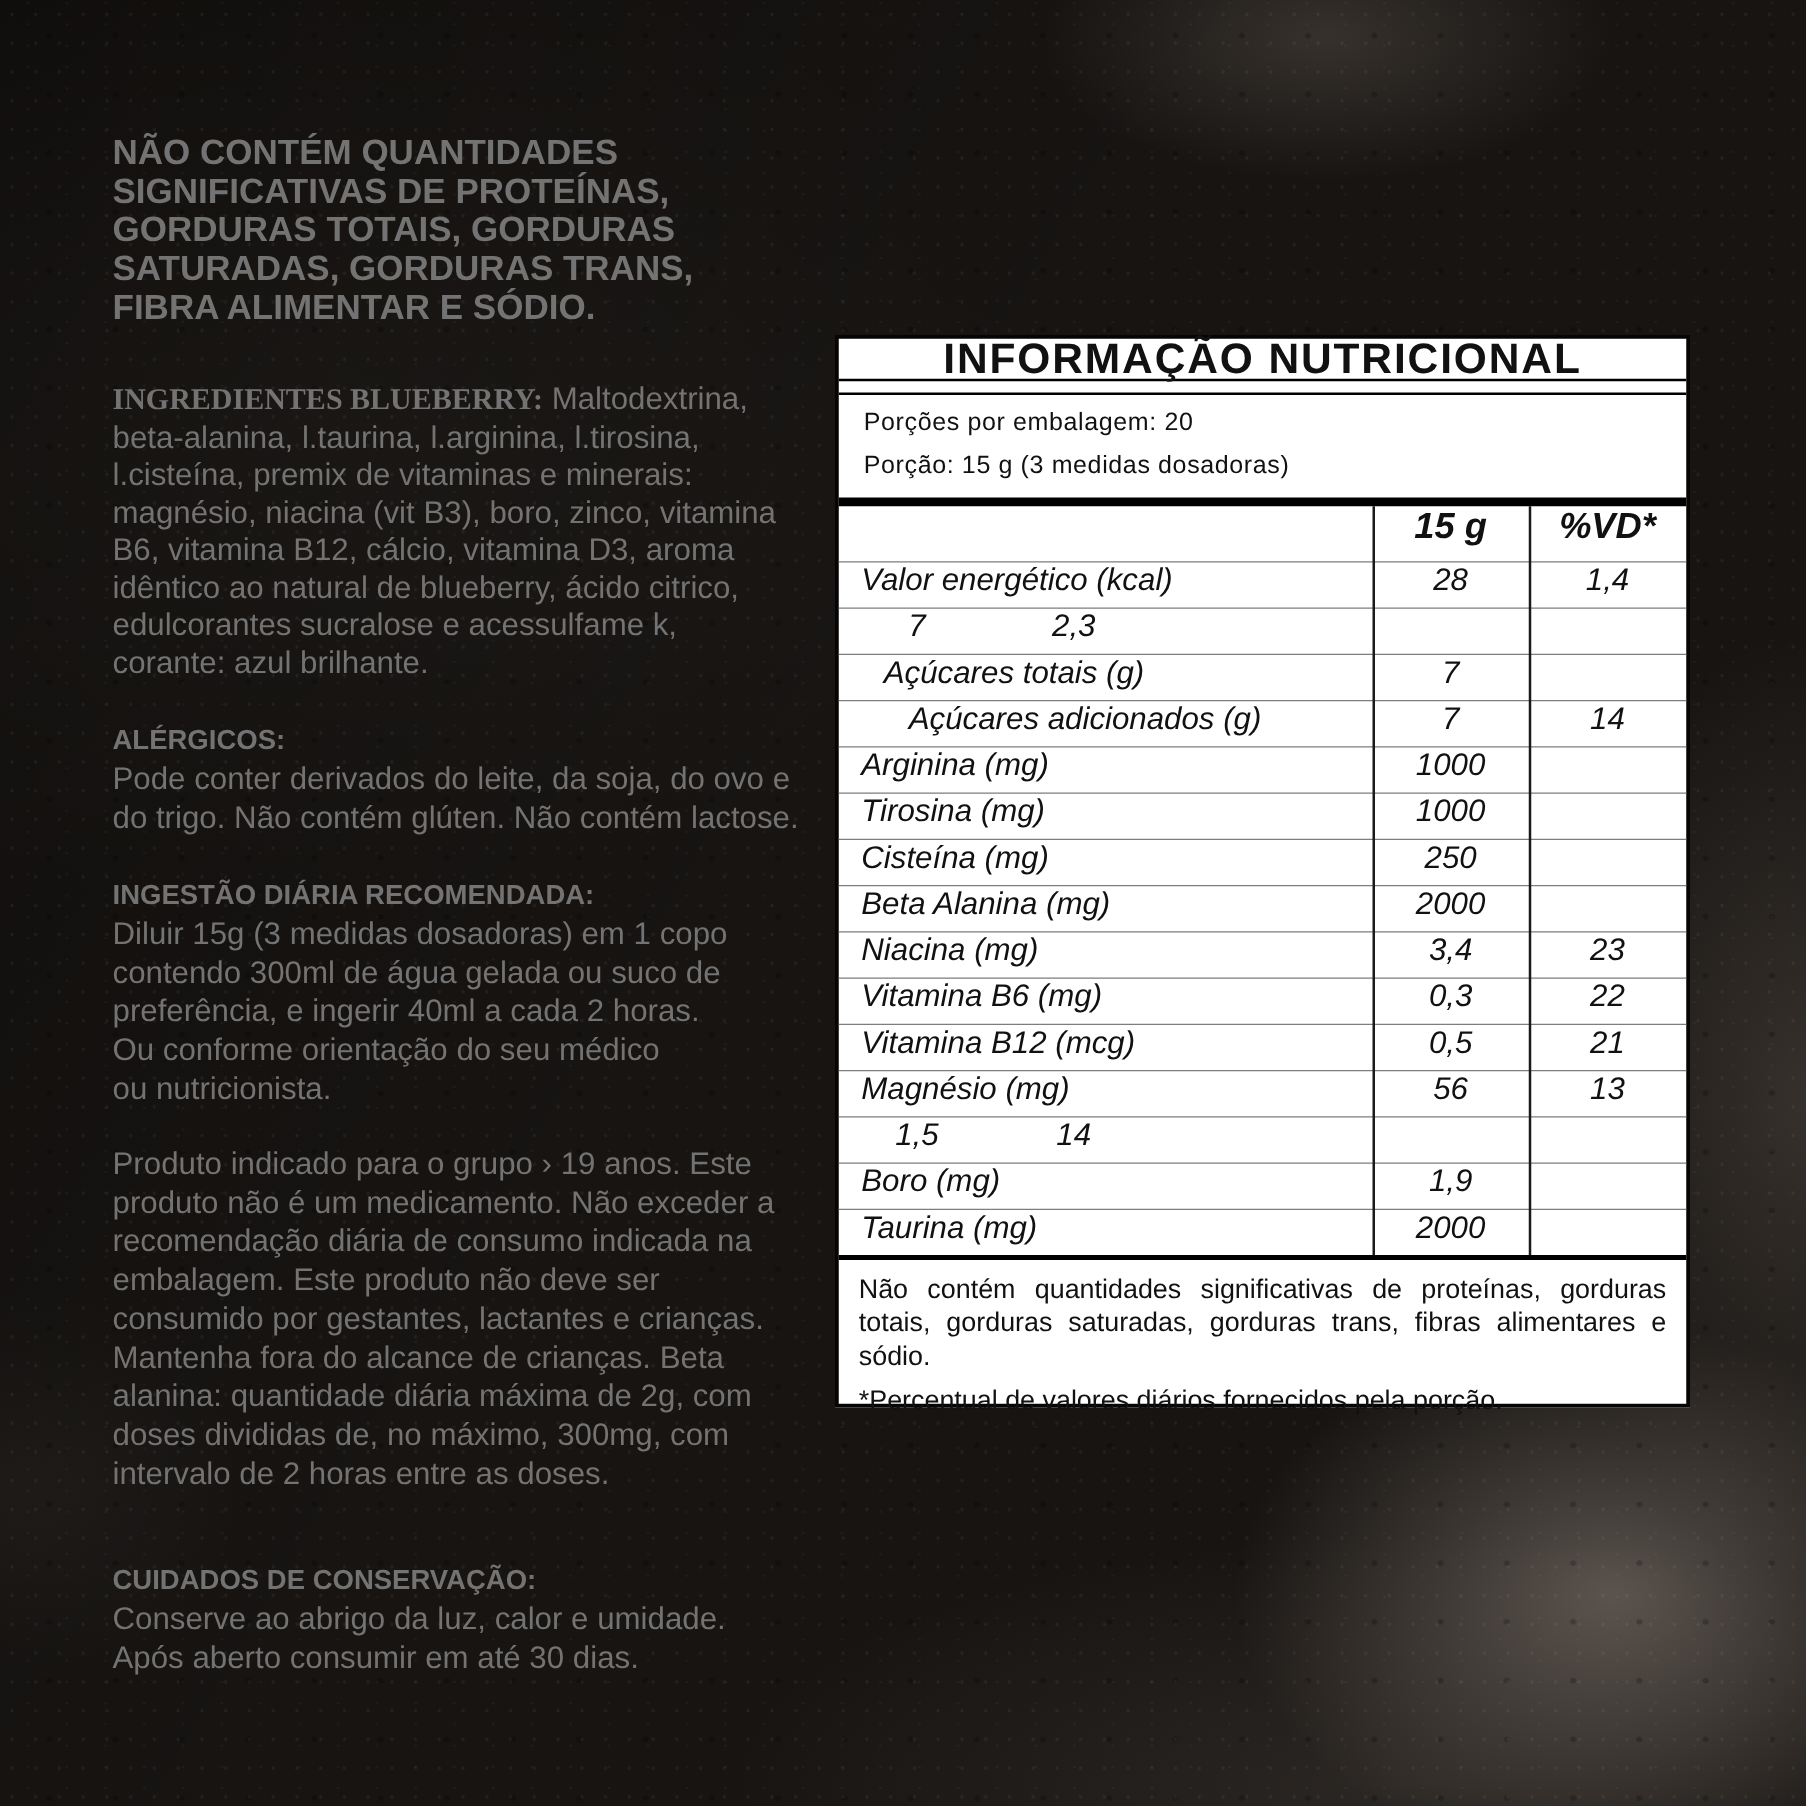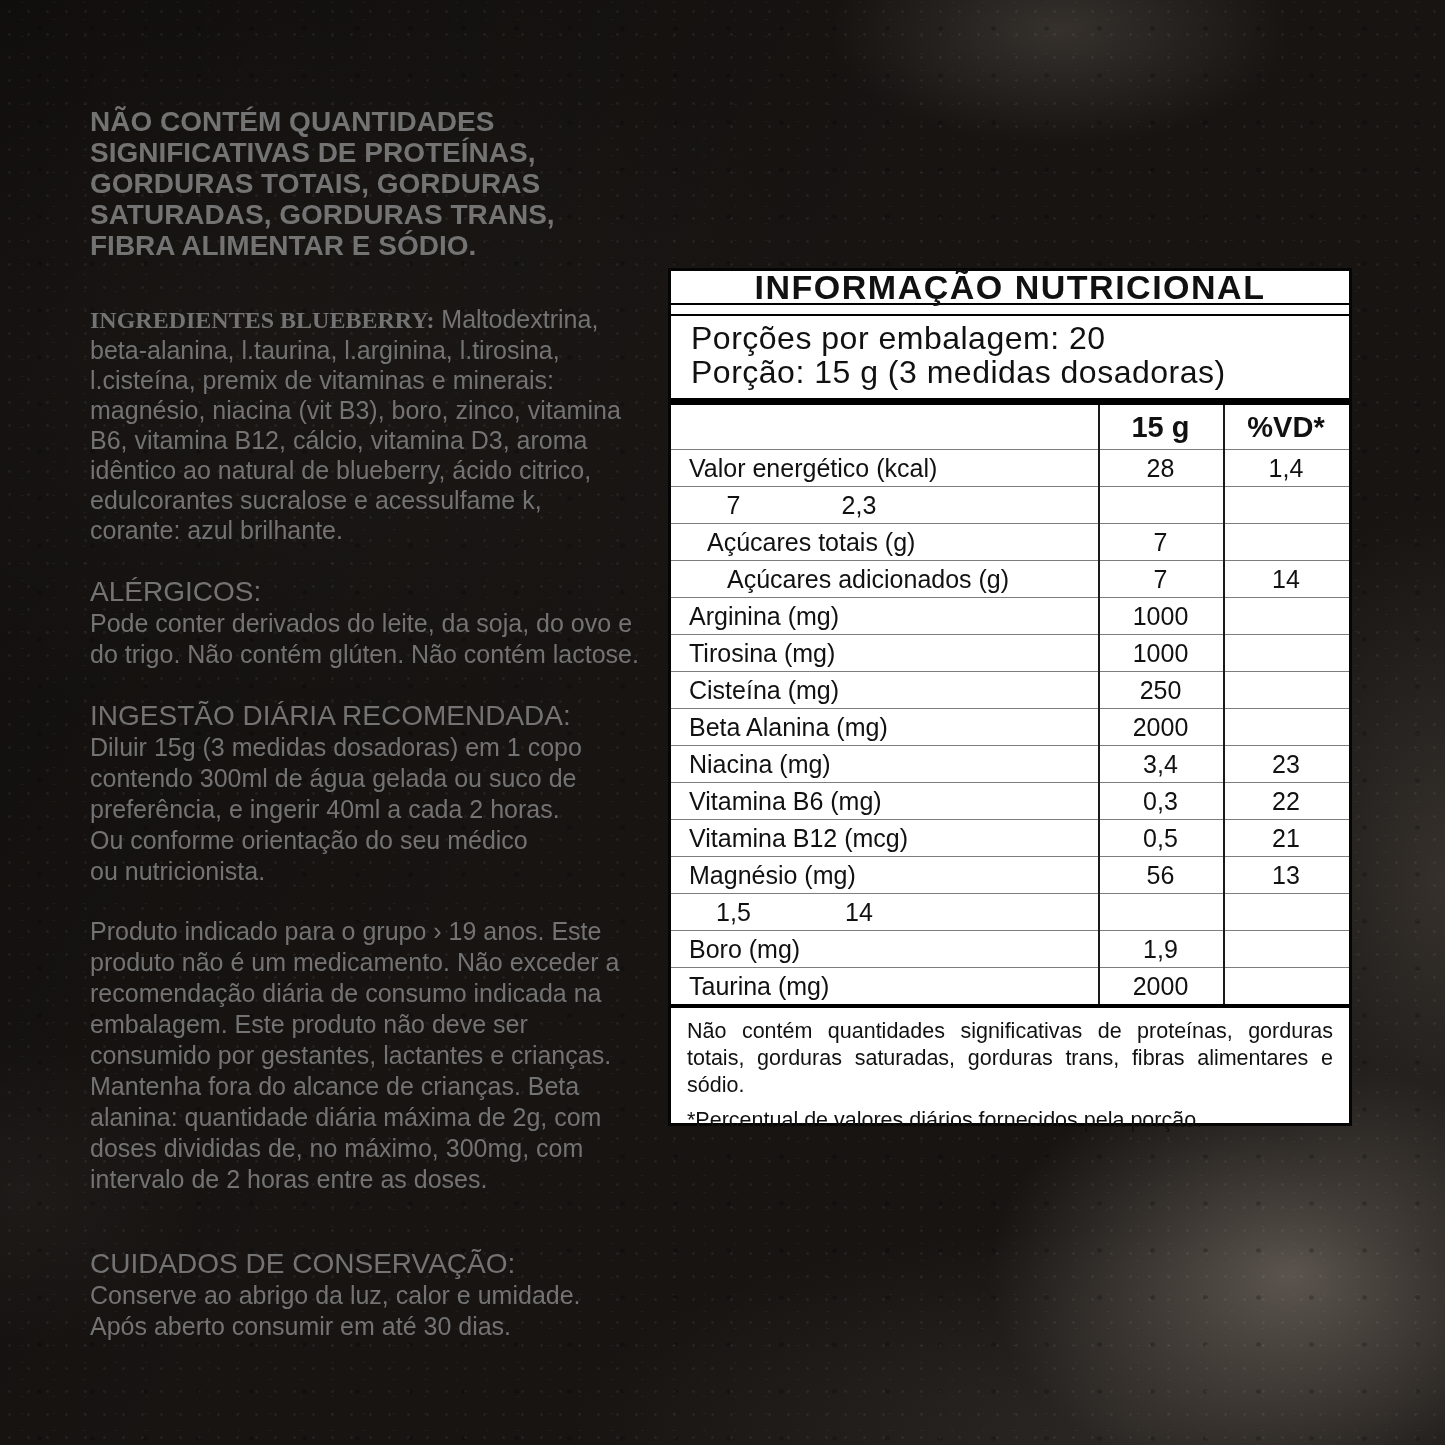--- a/index.html
+++ b/index.html
@@ -23,45 +23,45 @@
       radial-gradient(rgba(255,255,255,0.055) 1px, rgba(255,255,255,0) 1.5px),
       radial-gradient(rgba(255,255,255,0.04) 1px, rgba(255,255,255,0) 1.5px),
       radial-gradient(rgba(0,0,0,0.22) 2px, rgba(0,0,0,0) 3px);
     background-size:19px 23px, 31px 17px, 53px 47px;
     background-position:0 0, 7px 11px, 13px 5px;
   }
 
   
   .lc{position:absolute;left:90px;width:600px;color:#737373;}
   .pre{white-space:pre-line;}
-  .hd{font-weight:normal;font-size:28px;line-height:32px;margin:0;}
+  .hd{font-weight:bold;font-size:22px;line-height:32px;margin:0;}
   .bd{font-weight:normal;font-size:25px;line-height:31px;margin:0;}
   .claim{top:106px;font-weight:bold;font-size:28px;line-height:31px;margin:0;}
   .ingredients{top:304px;font-size:25px;line-height:30px;margin:0;}
   .ingredients strong{font-size:24px;font-family:Liberation Serif, serif;}
   .allergens{top:576px;}
   .intake{top:700px;}
   .warning{top:916px;}
   .storage{top:1248px;}
 
   
   .tbl{position:absolute;left:668px;top:268px;width:684px;height:858px;
        background:#ffffff;color:#111;border:3px solid #050505;box-sizing:border-box;}
   .tbl-title{height:32px;display:flex;align-items:center;justify-content:center;
        font-weight:bold;font-size:34px;letter-spacing:1.5px;}
   .hr{height:2px;background:#000;}
   .gap9{height:9px;}
-  .serving{padding:5px 20px 9px;font-size:32px;line-height:34px;letter-spacing:0.5px;}
+  .serving{padding:5px 20px 9px;font-size:20px;line-height:34px;letter-spacing:0.5px;}
   .bar7{height:7px;background:#000;}
   .bar4{height:4px;background:#000;}
   .grid{position:relative;}
   .vline{position:absolute;top:0;bottom:0;width:2px;background:#1a1a1a;}
   .vline.v1{left:427px;}
   .vline.v2{left:552px;}
-  .row{display:flex;align-items:center;height:36px;border-top:1px solid #7d7d7d;font-size:25px;}
+  .row{display:flex;align-items:flex-start;height:36px;border-top:1px solid #7d7d7d;font-size:25px;font-style:italic;}
   .row.header{height:44px;border-top:none;font-weight:bold;font-size:29px;}
   .cl{flex:1;padding-left:18px;box-sizing:border-box;}
   .cl.ind1{padding-left:36px;}
   .cl.ind2{padding-left:56px;}
   .cv{width:125px;text-align:center;}
   .cd{width:126px;text-align:center;}
   .notes{padding:10px 16px 0;font-size:21.5px;line-height:27px;}
   .note1{margin:0;text-align:justify;}
   .note2{margin:8px 0 0;}
 </style>

